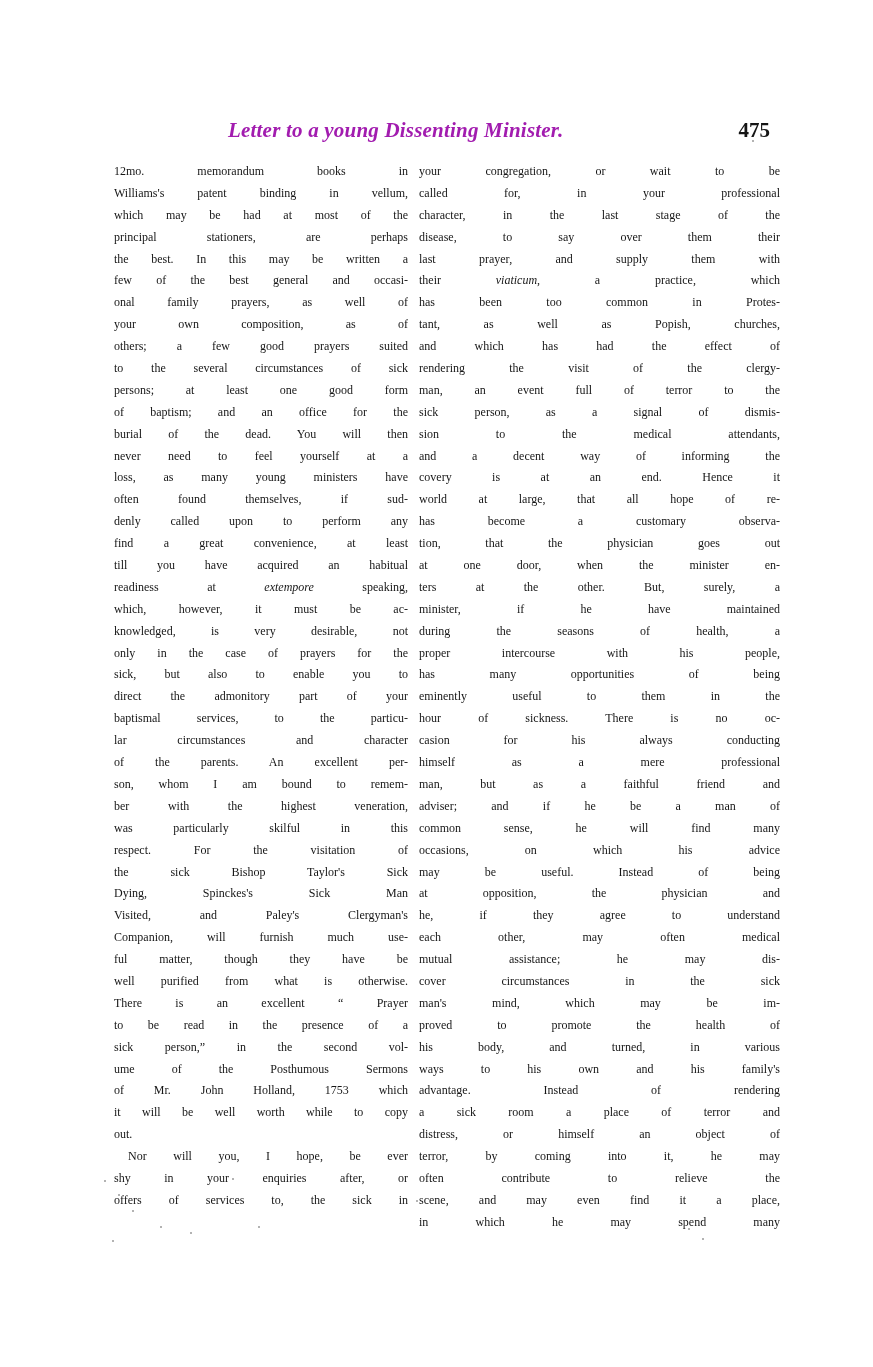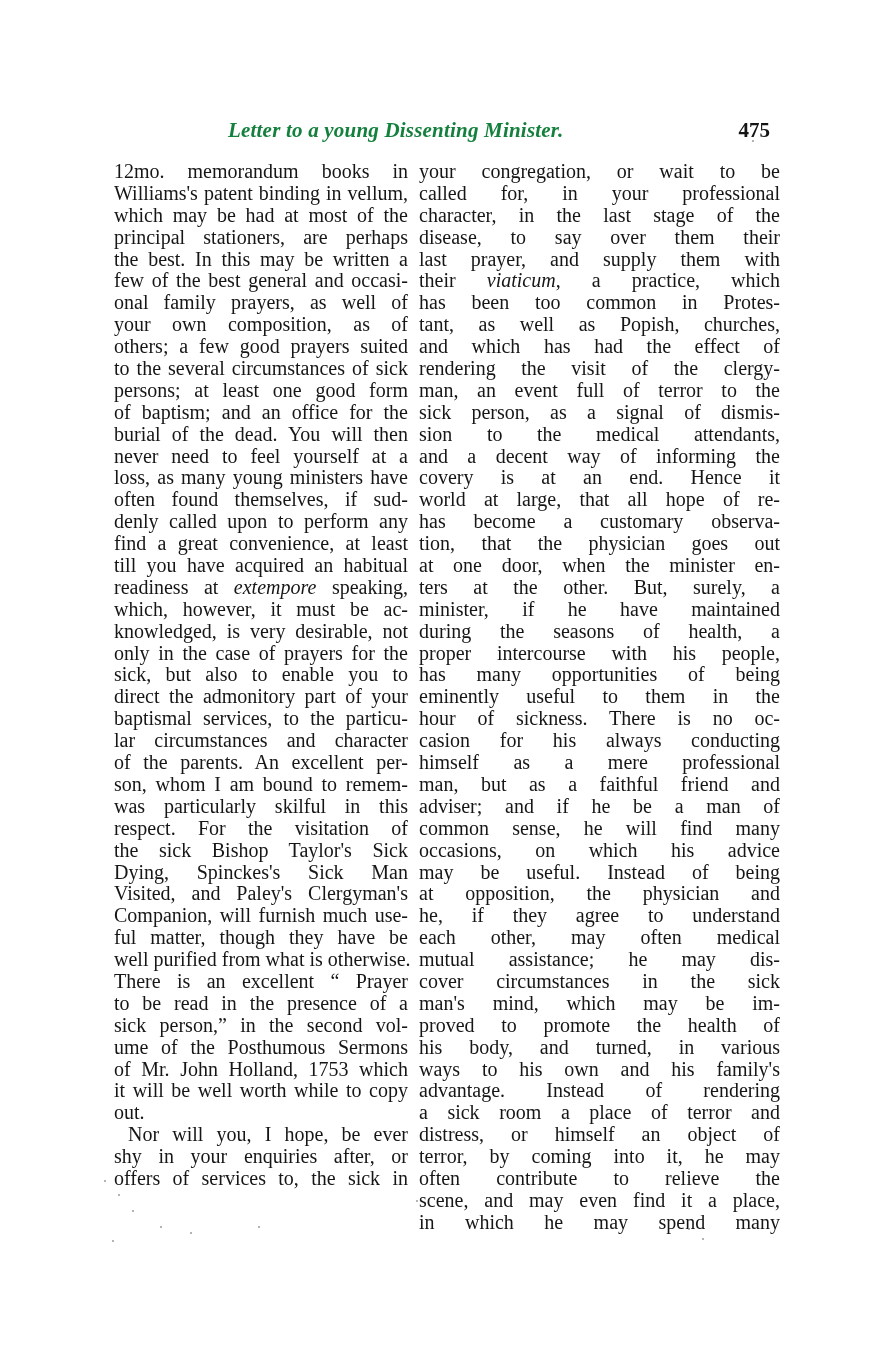--- a/index.html
+++ b/index.html
@@ -30,36 +30,36 @@
     }
     .running-title {
       position: absolute;
       left: 0;
       top: 0;
       font-family: "Liberation Serif", "DejaVu Serif", serif;
       font-style: italic;
       font-weight: bold;
       font-size: 21px;
       letter-spacing: 0.2px;
-      color: #15803d;
+      color: #a21caf;
     }
     .page-number {
       position: absolute;
       right: 8px;
       top: 0;
       font-family: "Liberation Serif", "DejaVu Serif", serif;
       font-weight: bold;
       font-size: 21px;
       color: #151515;
     }
     .column {
       position: absolute;
       top: 161px;
       font-family: "Liberation Serif", "DejaVu Serif", serif;
-      font-size: 20px;
+      font-size: 12px;
       color: #161616;
     }
     .col-left { left: 114px; width: 294px; }
     .col-right { left: 419px; width: 361px; }
     .line {
       display: block;
       height: 21.9px;
       line-height: 21.9px;
       white-space: nowrap;
       text-align: justify;
@@ -109,20 +109,21 @@
     <span class="line">readiness at <span class="it">extempore</span> speaking,</span>
     <span class="line">which, however, it must be ac-</span>
     <span class="line">knowledged, is very desirable, not</span>
     <span class="line">only in the case of prayers for the</span>
     <span class="line">sick, but also to enable you to</span>
     <span class="line">direct the admonitory part of your</span>
     <span class="line">baptismal services, to the particu-</span>
     <span class="line">lar circumstances and character</span>
     <span class="line">of the parents. An excellent per-</span>
     <span class="line">son, whom I am bound to remem-</span>
+    <span class="line">ber with the highest veneration,</span>
     <span class="line">was particularly skilful in this</span>
     <span class="line">respect. For the visitation of</span>
     <span class="line">the sick Bishop Taylor's Sick</span>
     <span class="line">Dying, Spinckes's Sick Man</span>
     <span class="line">Visited, and Paley's Clergyman's</span>
     <span class="line">Companion, will furnish much use-</span>
     <span class="line">ful matter, though they have be</span>
     <span class="line">well purified from what is otherwise.</span>
     <span class="line">There is an excellent “ Prayer</span>
     <span class="line">to be read in the presence of a</span>

